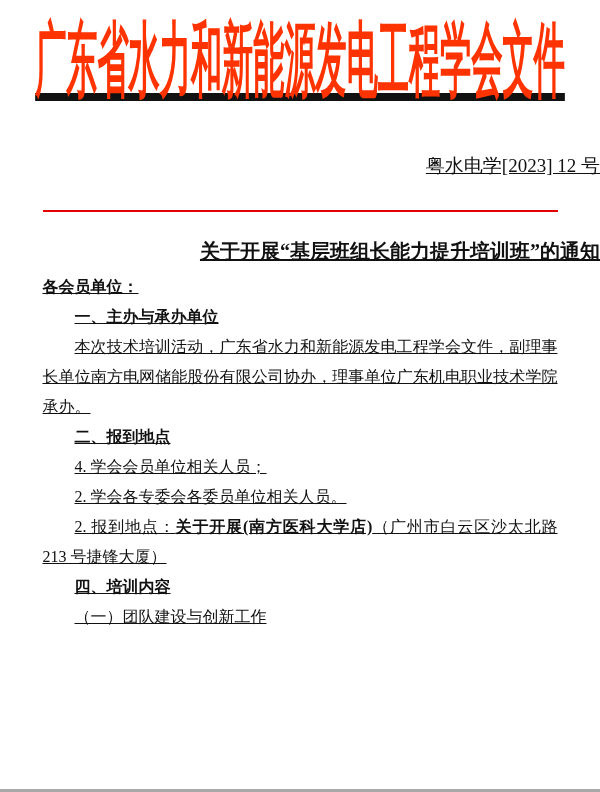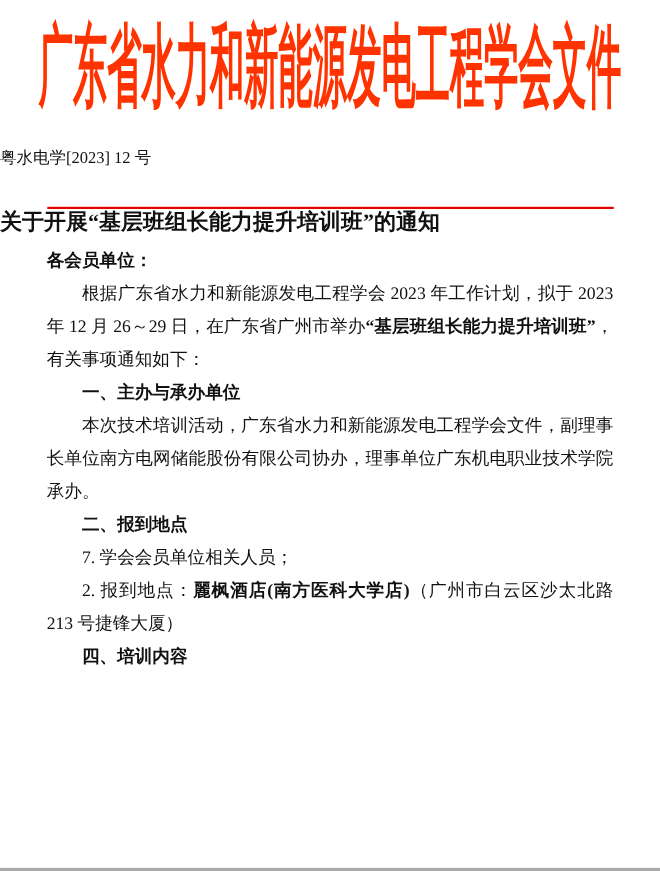--- a/index.html
+++ b/index.html
@@ -6,54 +6,56 @@
   body { background: #ffffff; }
   .page {
     position: relative;
     width: 600px;
     height: 792px;
     margin: 0 auto;
     background: #ffffff;
     overflow: hidden;
     font-family: "Liberation Serif", "DejaVu Serif", serif;
     color: #111111;
+    text-decoration: underline;
   }
   .header {
     padding-top: 10px;
     height: 102px;
     display: flex;
     align-items: center;
     justify-content: center;
     overflow: visible;
   }
   .header-title {
     font-size: 82px;
     font-weight: bold;
     white-space: nowrap;
     line-height: 1;
     transform: scaleX(0.38);
     transform-origin: center center;
     color: #ff3300;
     letter-spacing: 0;
   }
   .doc-number {
-    margin-top: 23px;
-    text-align: left;
-    font-size: 15px;
+    margin-top: 45px;
+    text-align: right;
+    font-size: 19px;
     line-height: 18px;
   }
   .red-separator {
     width: 515px;
     margin: 35px auto 0 auto;
     border: 0;
     border-top: 2px solid #e60000;
     height: 0;
   }
   .doc-title {
-    text-align: left;
+    margin-top: 27px;
+    text-align: right;
     font-size: 20px;
     font-weight: bold;
     line-height: 24px;
   }
   .content {
     width: 515px;
     margin: 9px auto 16px auto;
     font-size: 16px;
     line-height: 30px;
     text-align: justify;
@@ -83,35 +85,36 @@
   <div class="doc-number">粤水电学[2023] 12 号</div>
 
   <hr class="red-separator" style="border-top-color: rgb(230, 0, 0);">
 
   <div class="doc-title">关于开展“基层班组长能力提升培训班”的通知</div>
 
   <div class="content">
 
     <div class="salutation">各会员单位：</div>
 
-    <div class="para"><span>根据广东省水力和新能源发电工程学会 2023 年工作计划，拟于 2023 年 12 月 26～29 日，在广东省广州市举办</span><span class="b">“基层班组长能力提升培训班”</span><span>，有关事项通知如下：</span></div>
 
     <div class="heading">一、主办与承办单位</div>
 
     <div class="para">本次技术培训活动，广东省水力和新能源发电工程学会文件，副理事长单位南方电网储能股份有限公司协办，理事单位广东机电职业技术学院承办。</div>
 
     <div class="heading">二、报到地点</div>
 
-    <div class="para">7. 学会会员单位相关人员；</div>
+    <div class="para">4. 学会会员单位相关人员；</div>
+
+    <div class="para">2. 学会各专委会各委员单位相关人员。</div>
 
 
 
-
-    <div class="para"><span>2. 报到地点：</span><span class="b">麗枫酒店(南方医科大学店)</span><span>（广州市白云区沙太北路 213 号捷锋大厦）</span></div>
+    <div class="para"><span>2. 报到地点：</span><span class="b">关于开展(南方医科大学店)</span><span>（广州市白云区沙太北路 213 号捷锋大厦）</span></div>
 
     <div class="heading">四、培训内容</div>
 
+    <div class="para">（一）团队建设与创新工作</div>
 
   </div>
 
   <div class="bottom-edge"></div>
 
 </div>
 
 </body></html>

